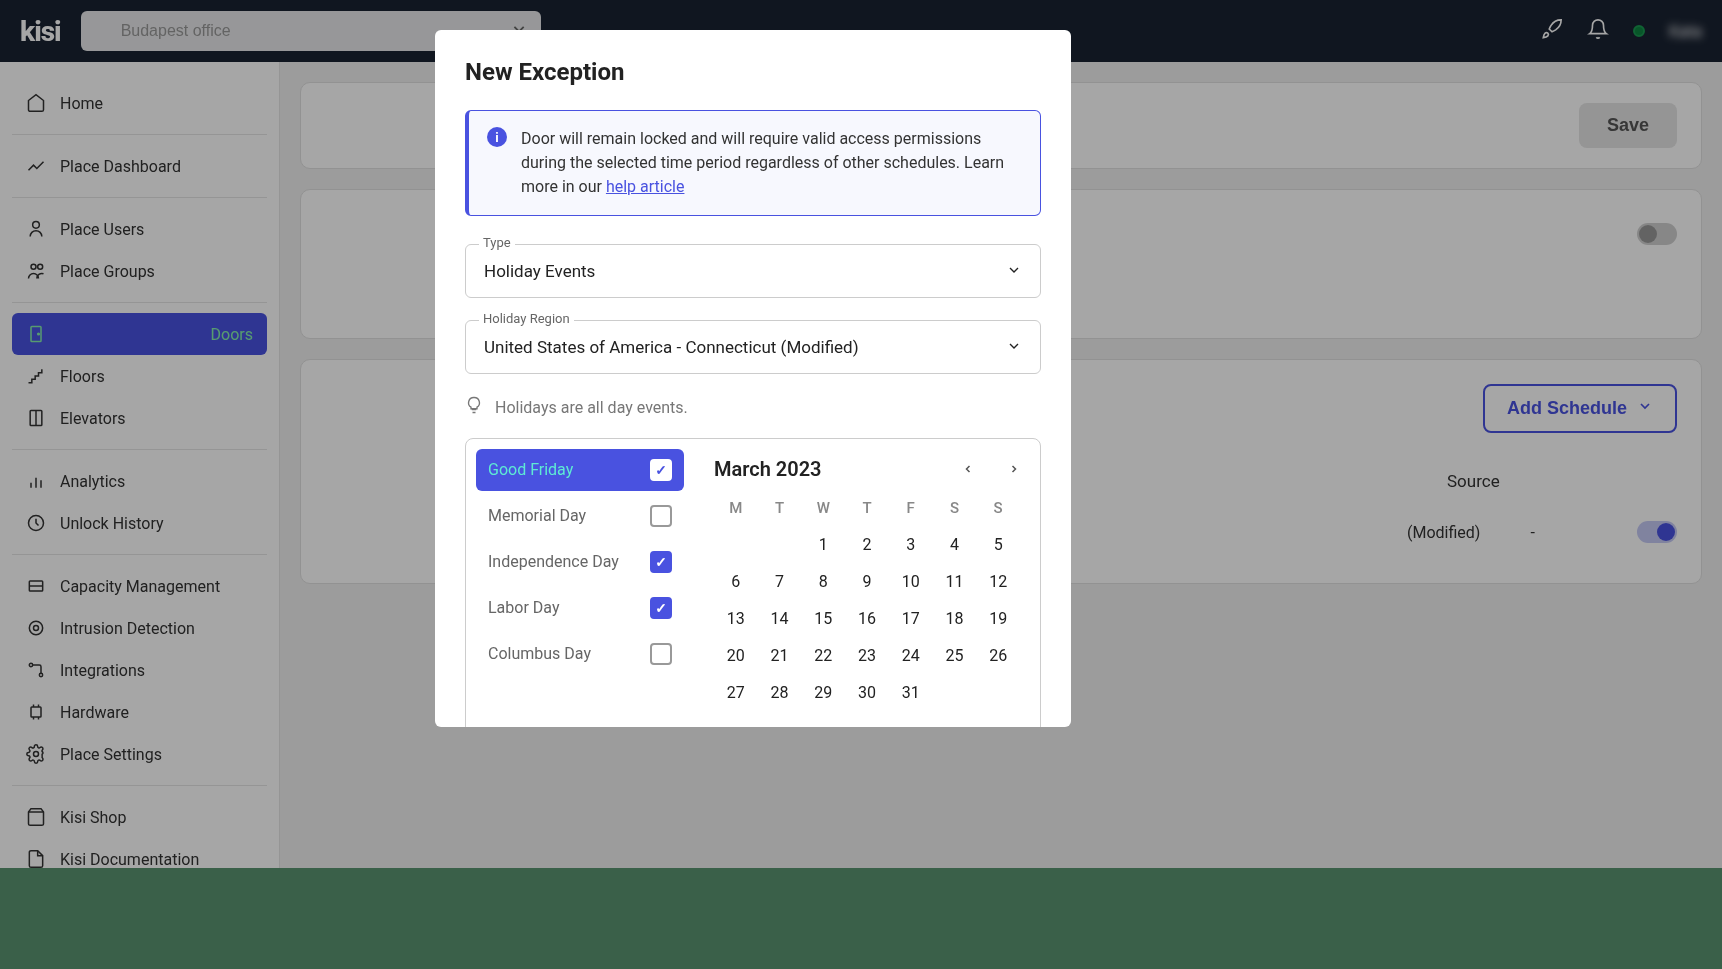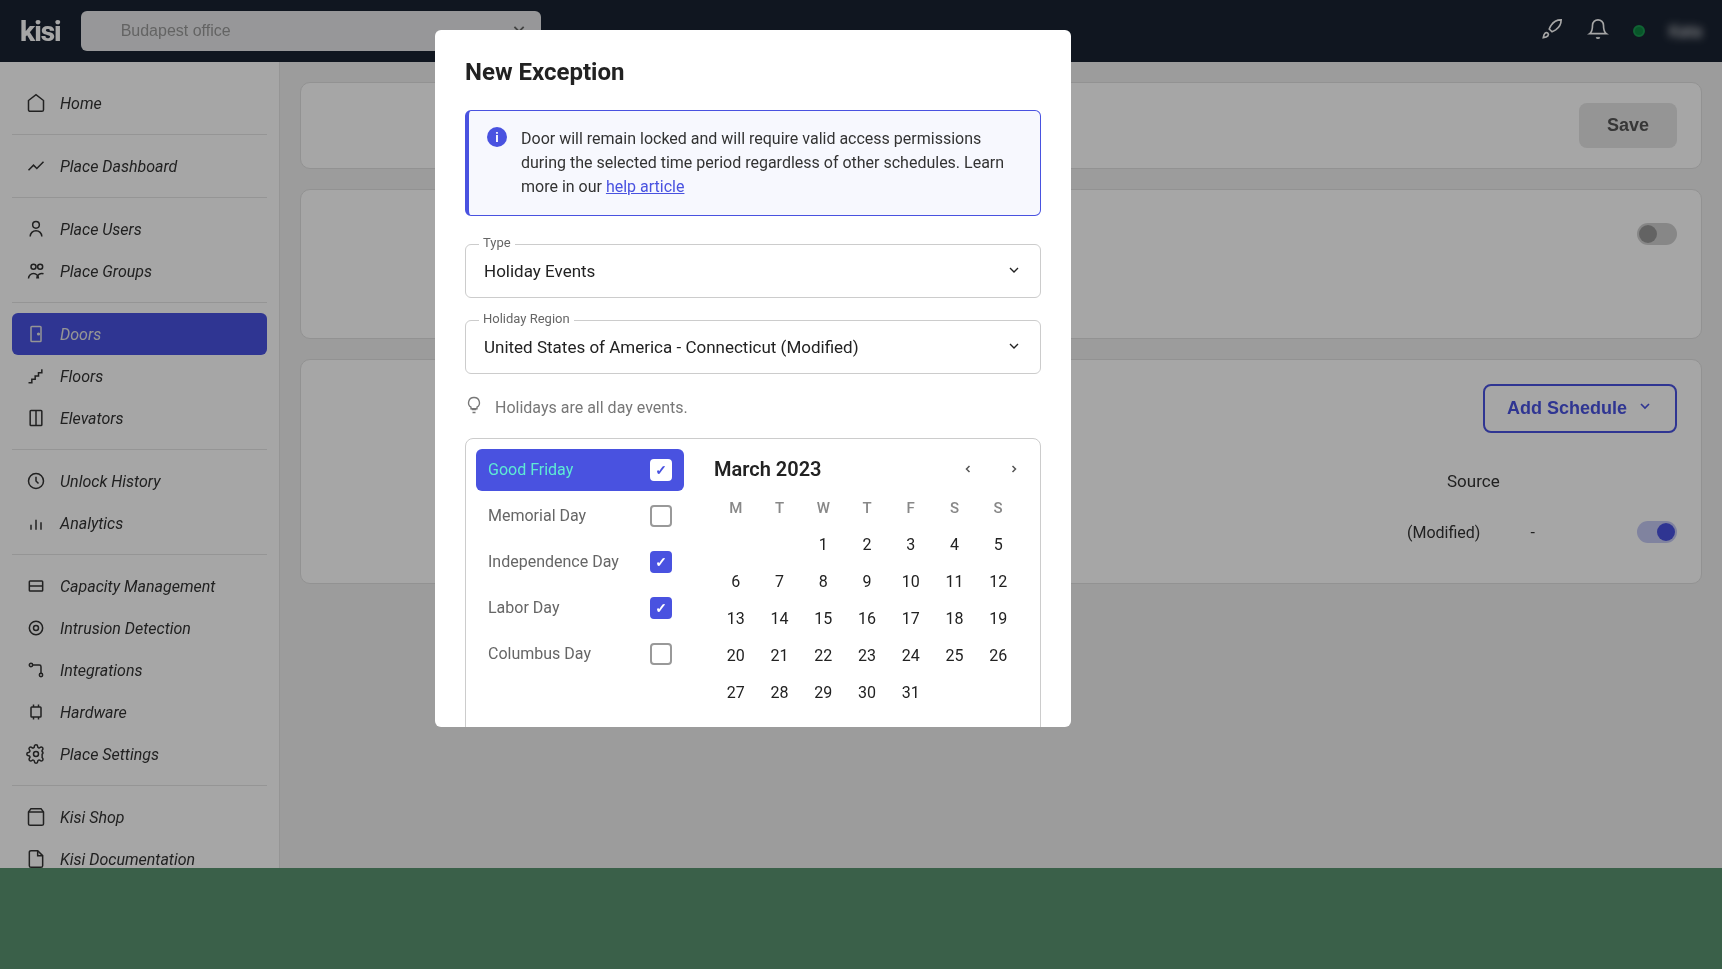--- a/index.html
+++ b/index.html
@@ -14,25 +14,25 @@
     .search-clear { position: absolute; right: 14px; top: 50%; transform: translateY(-50%); color: #666; font-size: 18px; cursor: pointer; }
     .header-right { margin-left: auto; display: flex; align-items: center; gap: 24px; }
     .header-icon { color: #fff; font-size: 20px; cursor: pointer; }
     .status-dot { width: 12px; height: 12px; border-radius: 50%; background: #0d8540; border: 2px solid #1a9950; }
     .user-name { color: #fff; font-size: 16px; filter: blur(4px); }
     
     
     .layout { display: flex; height: calc(100% - 62px - 101px); }
     
     
-    .sidebar { width: 280px; background: #fff; padding: 20px 12px; overflow-y: auto; border-right: 1px solid #e5e5e5; font-style: italic; }
+    .sidebar { width: 280px; background: #fff; padding: 20px 12px; overflow-y: auto; border-right: 1px solid #e5e5e5; }
     .sidebar::-webkit-scrollbar { width: 8px; }
     .sidebar::-webkit-scrollbar-thumb { background: #d0d0d0; border-radius: 4px; }
     .nav-item { display: flex; align-items: center; gap: 14px; padding: 11px 14px; border-radius: 6px; color: #333; font-size: 16px; cursor: pointer; }
-    .nav-item.active { background: #4952e0; color: #e5e5e5; }
+    .nav-item.active { background: #4952e0; color: #86efac; justify-content: space-between; }
     .nav-icon { width: 20px; height: 20px; display: flex; align-items: center; justify-content: center; flex-shrink: 0; }
     .nav-divider { border: none; border-top: 1px solid #e5e5e5; margin: 10px 0; }
     
     
     .main { flex: 1; background: #f0f0f0; padding: 20px; overflow: hidden; position: relative; }
     .page-card { background: #fff; border: 1px solid #e0e0e0; border-radius: 10px; padding: 20px 24px; margin-bottom: 20px; display: flex; align-items: center; justify-content: space-between; }
     .save-btn { background: #e5e5e5; color: #555; border: none; border-radius: 8px; padding: 12px 28px; font-size: 18px; font-weight: 600; cursor: pointer; }
     .content-card { background: #fff; border: 1px solid #e0e0e0; border-radius: 10px; padding: 24px; margin-bottom: 20px; }
     .toggle-row { display: flex; align-items: center; justify-content: space-between; height: 40px; }
     .toggle { width: 40px; height: 22px; background: #d0d0d0; border-radius: 11px; position: relative; cursor: pointer; }
@@ -191,35 +191,35 @@
             <rect x="5" y="3" width="14" height="18" rx="1"></rect>
             <line x1="12" y1="3" x2="12" y2="21"></line>
           </svg>
         </span>
         <span>Elevators</span>
       </div>
       <hr class="nav-divider">
       <div class="nav-item">
         <span class="nav-icon">
           <svg width="20" height="20" viewBox="0 0 24 24" fill="none" stroke="currentColor" stroke-width="1.8">
-            <circle cx="12" cy="12" r="9"></circle>
-            <polyline points="12 7 12 12 15 15"></polyline>
-          </svg>
-        </span>
-        <span>Unlock History</span>
-      </div>
-      <div class="nav-item">
-        <span class="nav-icon">
-          <svg width="20" height="20" viewBox="0 0 24 24" fill="none" stroke="currentColor" stroke-width="1.8">
             <line x1="6" y1="20" x2="6" y2="14"></line>
             <line x1="12" y1="20" x2="12" y2="8"></line>
             <line x1="18" y1="20" x2="18" y2="11"></line>
           </svg>
         </span>
         <span>Analytics</span>
+      </div>
+      <div class="nav-item">
+        <span class="nav-icon">
+          <svg width="20" height="20" viewBox="0 0 24 24" fill="none" stroke="currentColor" stroke-width="1.8">
+            <circle cx="12" cy="12" r="9"></circle>
+            <polyline points="12 7 12 12 15 15"></polyline>
+          </svg>
+        </span>
+        <span>Unlock History</span>
       </div>
       <hr class="nav-divider">
       <div class="nav-item">
         <span class="nav-icon">
           <svg width="20" height="20" viewBox="0 0 24 24" fill="none" stroke="currentColor" stroke-width="1.8">
             <rect x="4" y="6" width="16" height="12" rx="1"></rect>
             <line x1="4" y1="12" x2="20" y2="12"></line>
           </svg>
         </span>
         <span>Capacity Management</span>

